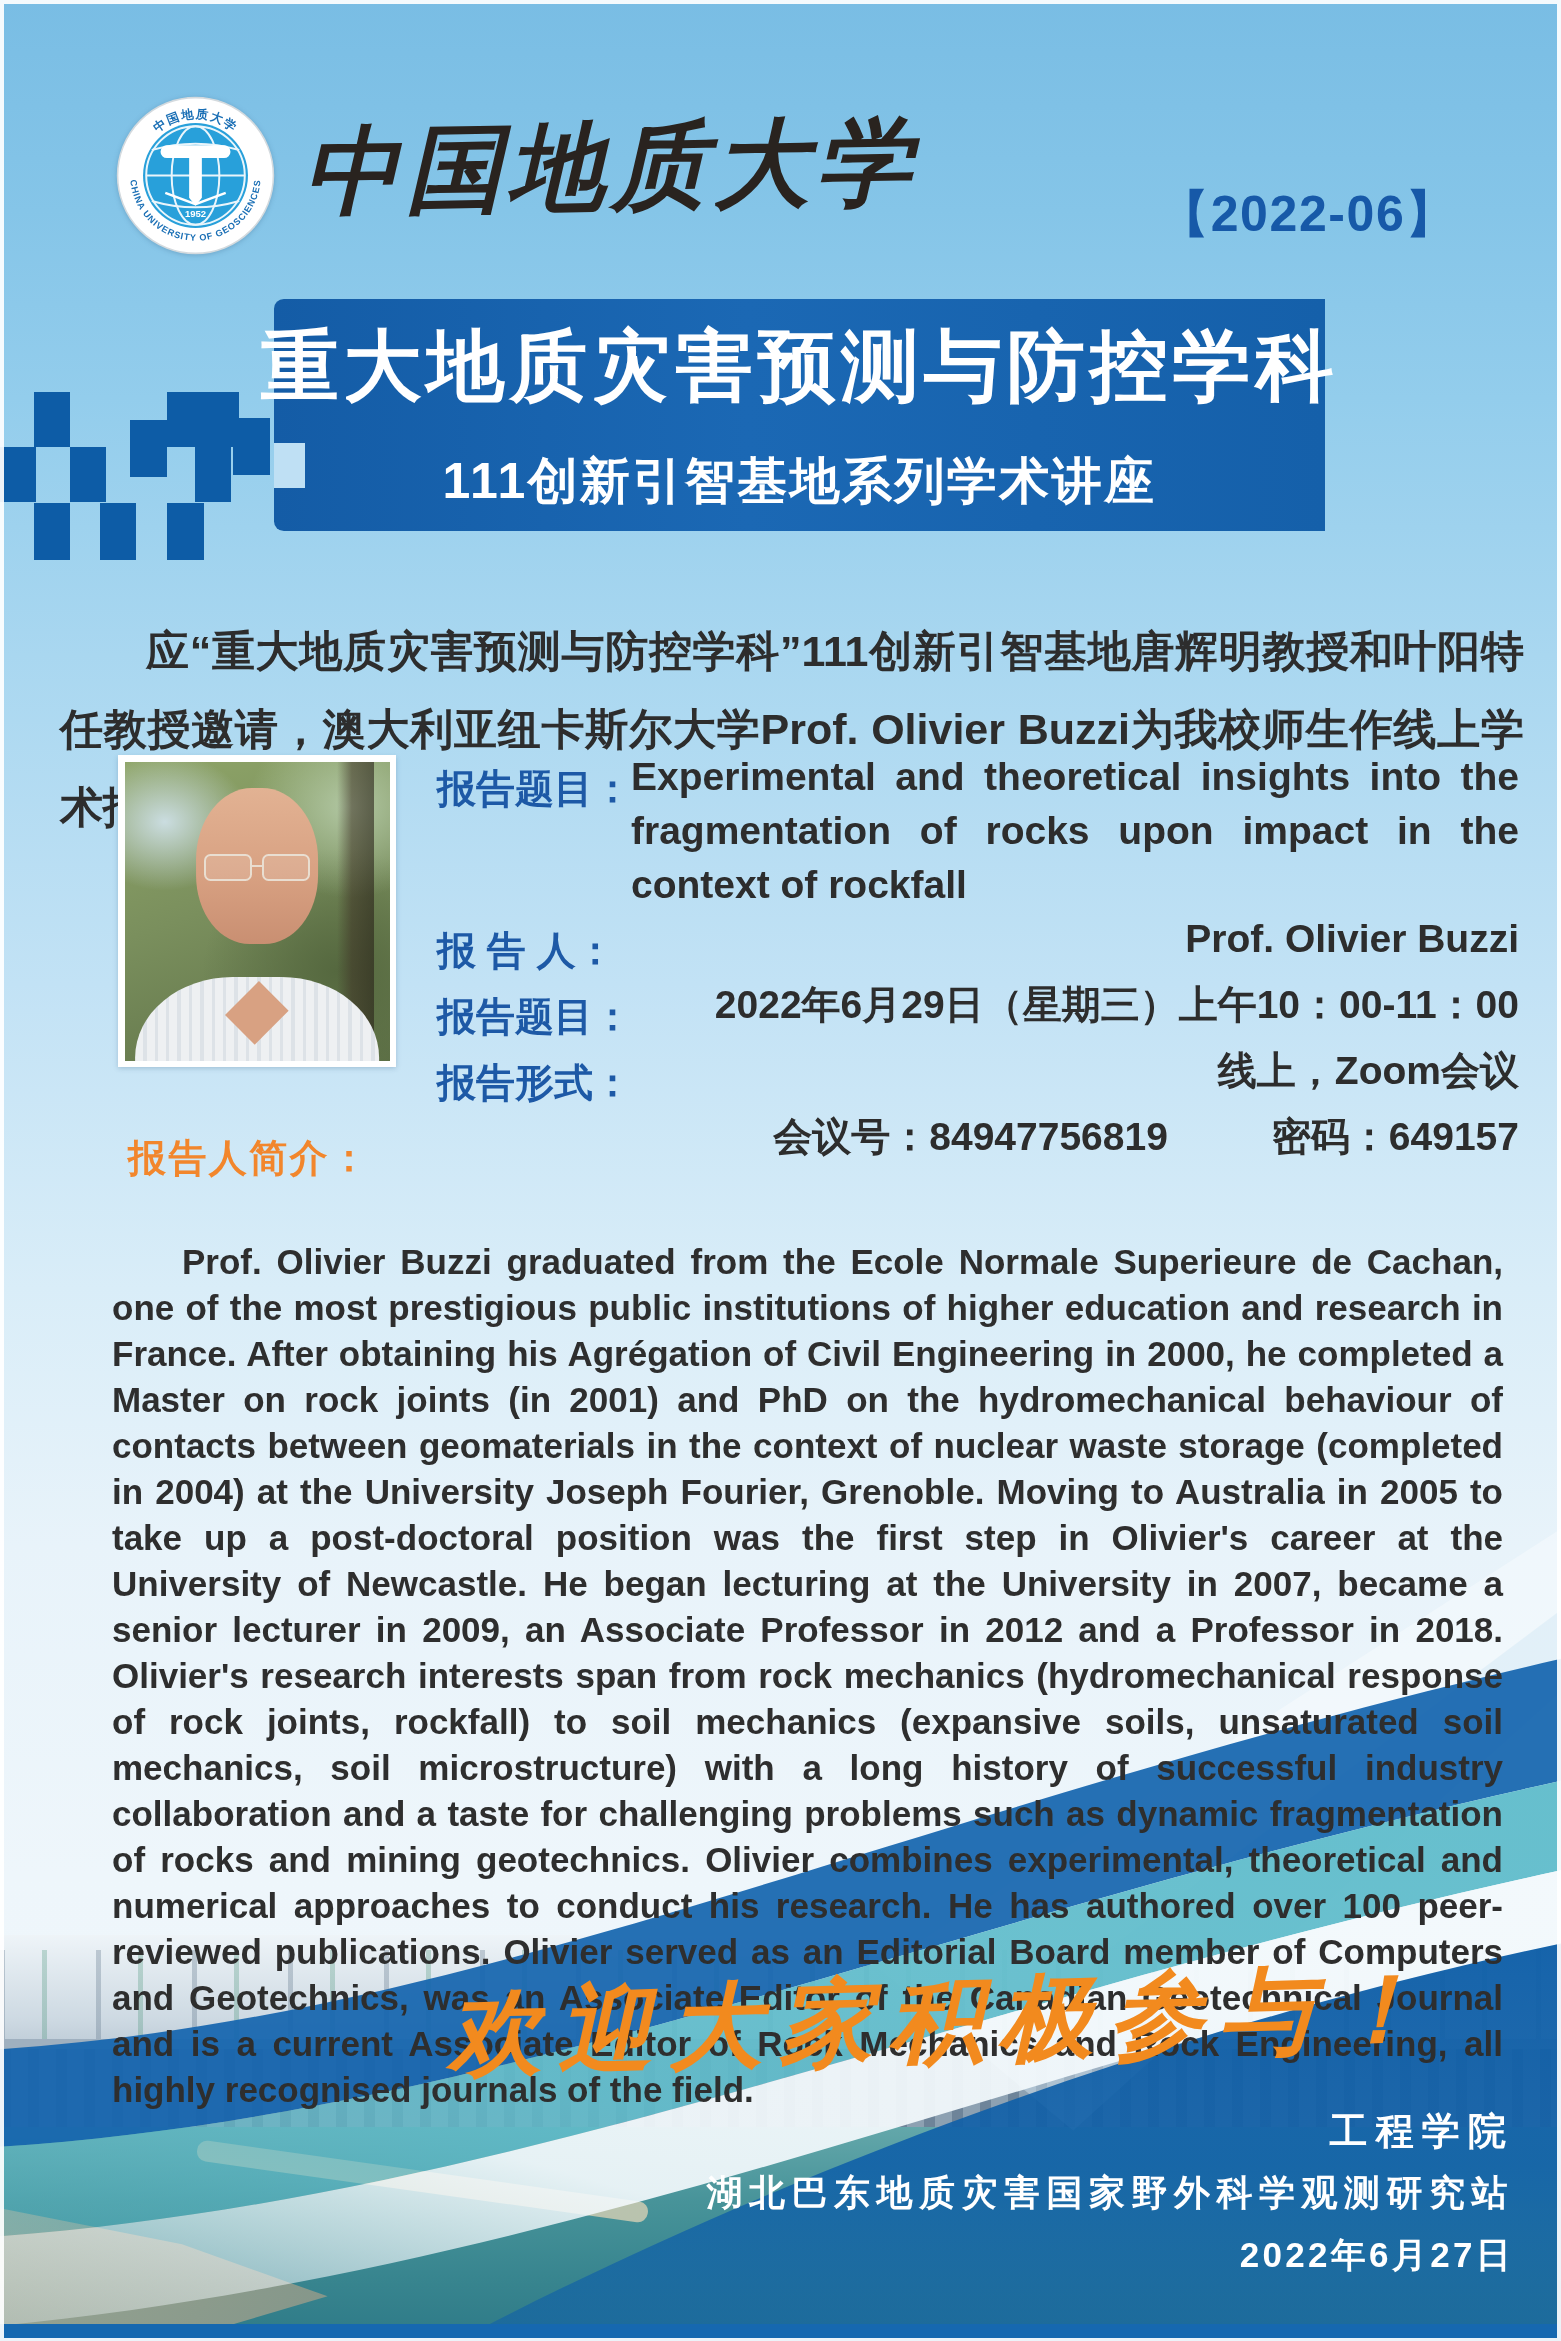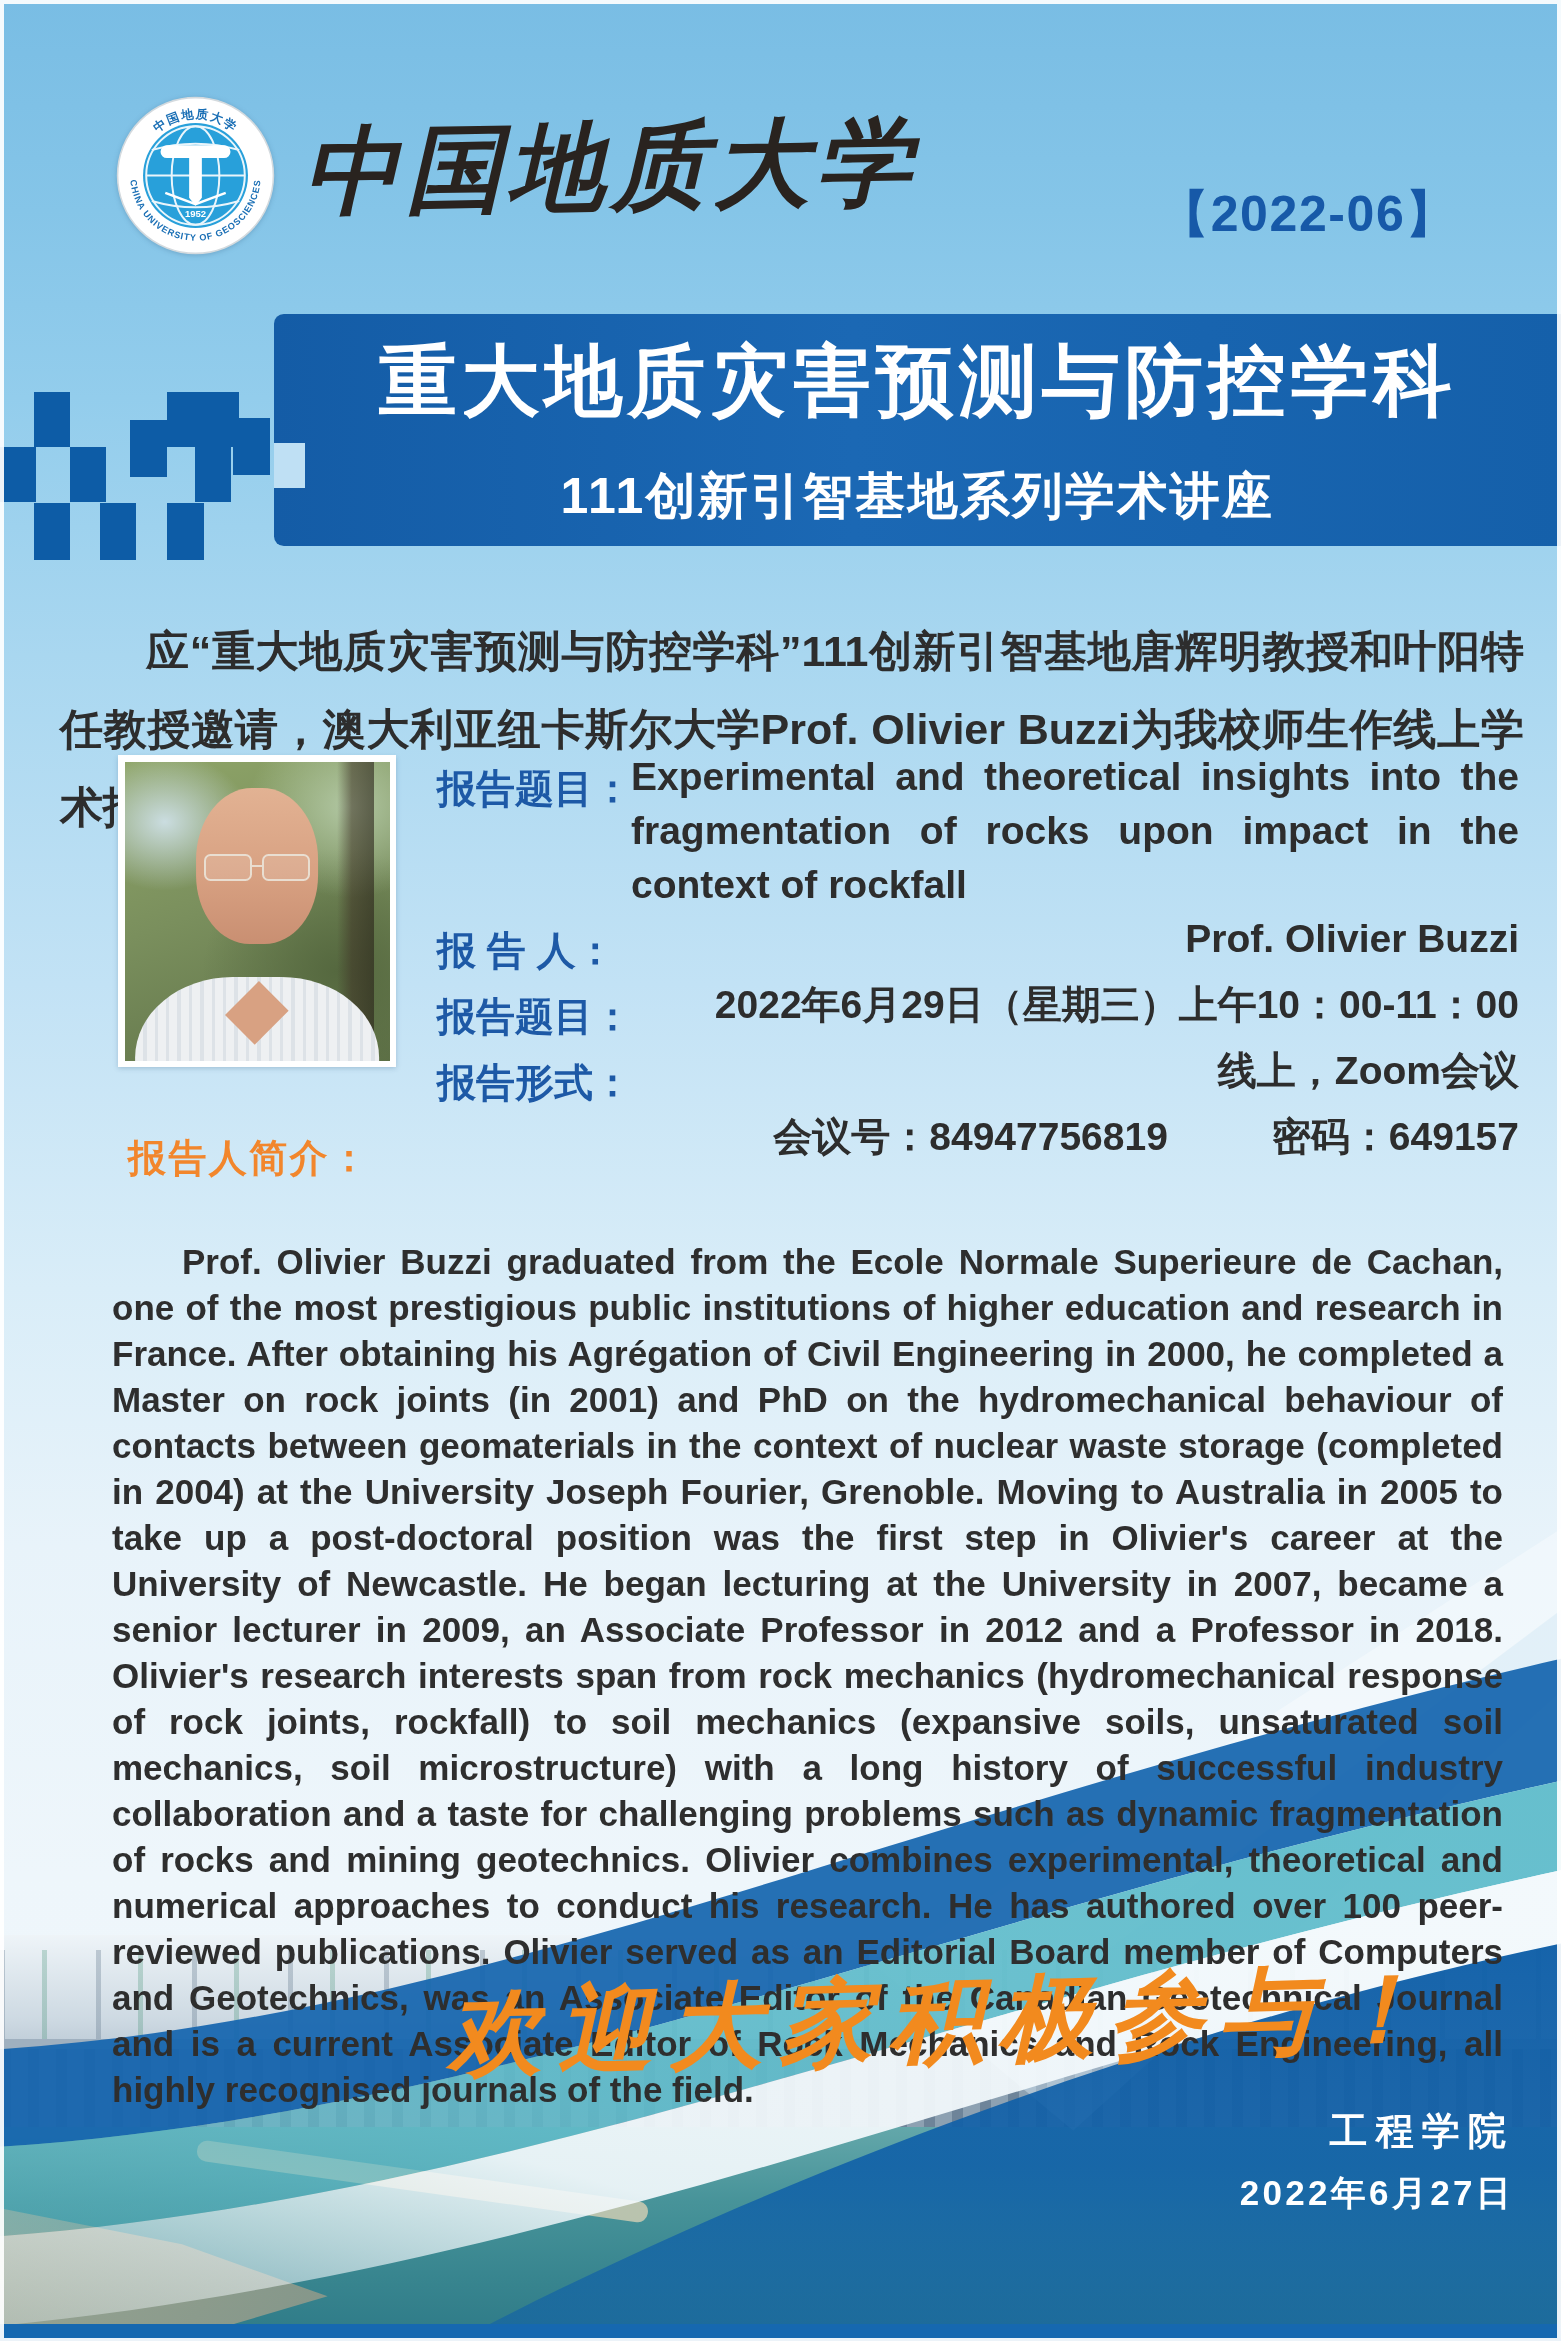--- a/index.html
+++ b/index.html
@@ -11,21 +11,21 @@
   }
   .frame{position:absolute;inset:0;border:4.9px solid rgba(255,255,255,.92);z-index:50;pointer-events:none;}
 
   
   .seal{position:absolute;left:116px;top:96px;width:159px;height:159px;filter:drop-shadow(0 1.6px 2.4px rgba(30,70,110,.25));}
   .univ-name{position:absolute;left:303px;top:104px;font-size:96px;font-weight:900;font-style:italic;
     color:#29231f;letter-spacing:6.5px;transform:rotate(-1deg);white-space:nowrap;}
   .issue{position:absolute;right:104px;top:181px;font-size:50px;font-weight:bold;color:#1759a8;letter-spacing:1.6px;}
 
   
-  .banner{position:absolute;left:274px;top:314px;width:1287px;height:232px;z-index:3;
+  .banner{position:absolute;left:274px;top:299px;width:1051px;height:232px;z-index:3;
     background:linear-gradient(90deg,#145ca6,#1b68b4 45%,#1560aa);border-radius:9.8px 0 0 9.8px;
     display:flex;flex-direction:column;align-items:center;justify-content:center;gap:11.4px;}
   .banner .t1{color:#fff;font-size:78px;font-weight:bold;letter-spacing:4.9px;white-space:nowrap;}
   .banner .t2{color:#fff;font-size:50px;font-weight:bold;letter-spacing:2.4px;white-space:nowrap;margin-top:16px;}
   .px{position:absolute;background:#0d5ca6;z-index:2;}
   .px.light{background:#bfe0f4;z-index:4;}
 
   
   .intro{position:absolute;left:60px;top:569px;width:1464px;z-index:4;
     font-size:43px;font-weight:bold;color:#2d2d2d;line-height:78px;text-align:justify;text-indent:2em;}
@@ -221,19 +221,20 @@
     <path d="M0,1040 C620,1000 1150,760 1920,590 L1920,700 C1180,860 650,1100 0,1150 Z" fill="url(#tealGrad)"></path>
     <path d="M0,1150 C650,1100 1180,860 1920,700 L1920,790 C1220,950 700,1190 0,1260 Z" fill="url(#whiteGrad)"></path>
     <path d="M0,1260 C700,1190 1220,950 1920,790 L1920,1280 L560,1280 C520,1280 180,1276 0,1270 Z" fill="url(#deepGrad)" transform="translate(0,0)" opacity="1" clip-path="none" style="display:none"></path>
     <path d="M560,1280 C900,1100 1400,900 1920,790 L1920,1280 Z" fill="url(#deepGrad)"></path>
   </svg>
 
   <div class="welcome">欢迎大家积极参与！</div>
 
   <div class="footer">
     <div class="f1">工程学院</div>
+    <div class="f2">湖北巴东地质灾害国家野外科学观测研究站</div>
     <div class="f3">2022年6月27日</div>
   </div>
 
   <div class="bottom-strip"></div>
   <div class="frame"></div>
 </div>
 
 
 </body></html>

